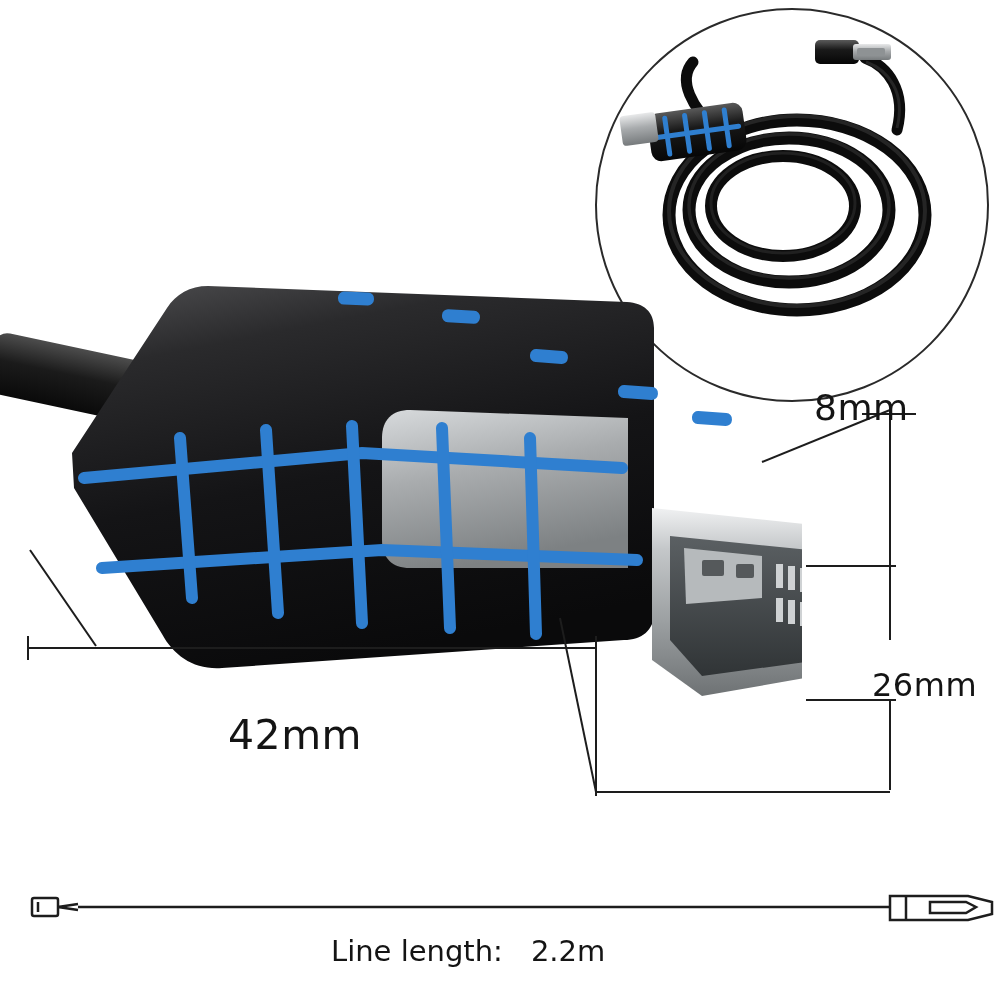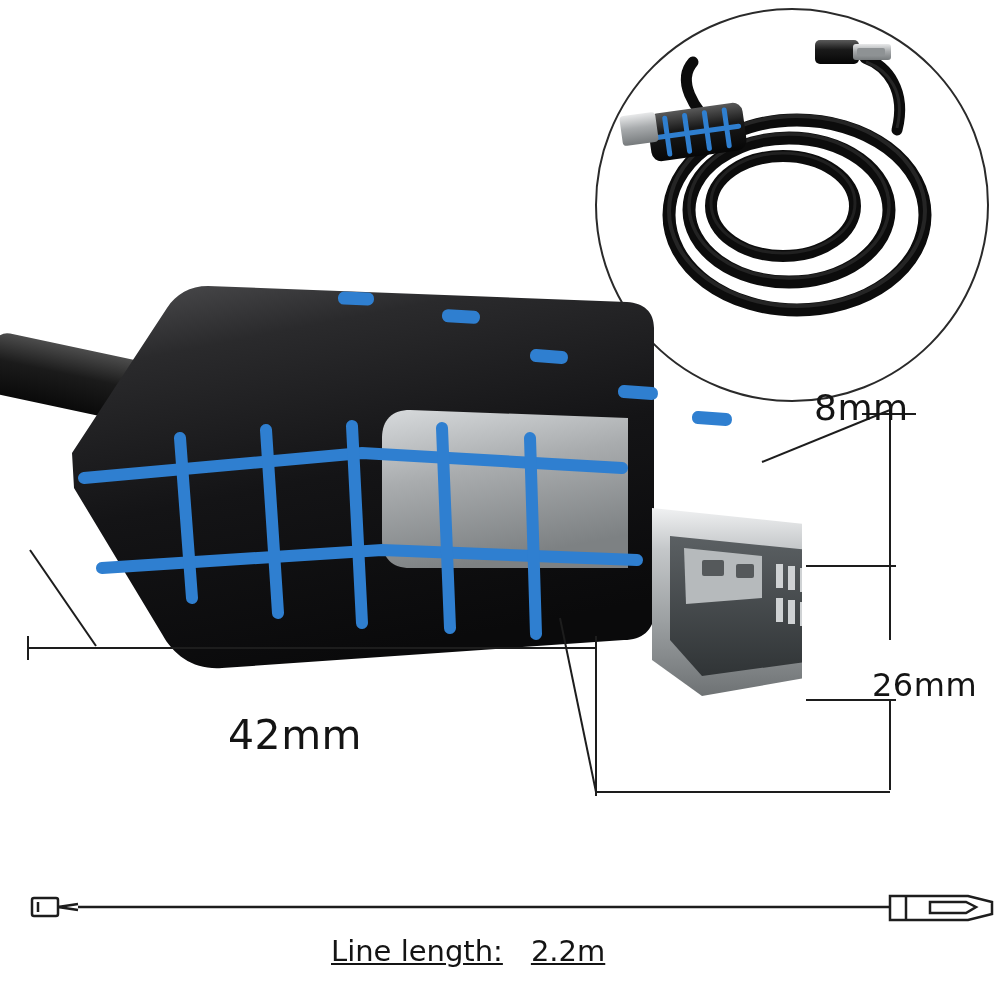--- a/index.html
+++ b/index.html
@@ -31,21 +31,20 @@
   .dim-8  { left: 786px; top: 387px; font-size: 36px; margin-left: 28px; }
   .dim-26 { left: 872px; top: 666px; font-size: 32px; }
 
   .line-length {
     left: 331px;
     top: 934px;
     font-size: 29px;
     font-family: "DejaVu Sans", sans-serif;
     color: #141414;
     white-space: nowrap;
-    text-decoration: underline;
   }
   .line-length .val { margin-left: 28px; }
 
   
   .inset-circle {
     left: 595px;
     top: 8px;
     width: 390px;
     height: 390px;
     border-radius: 50%;

